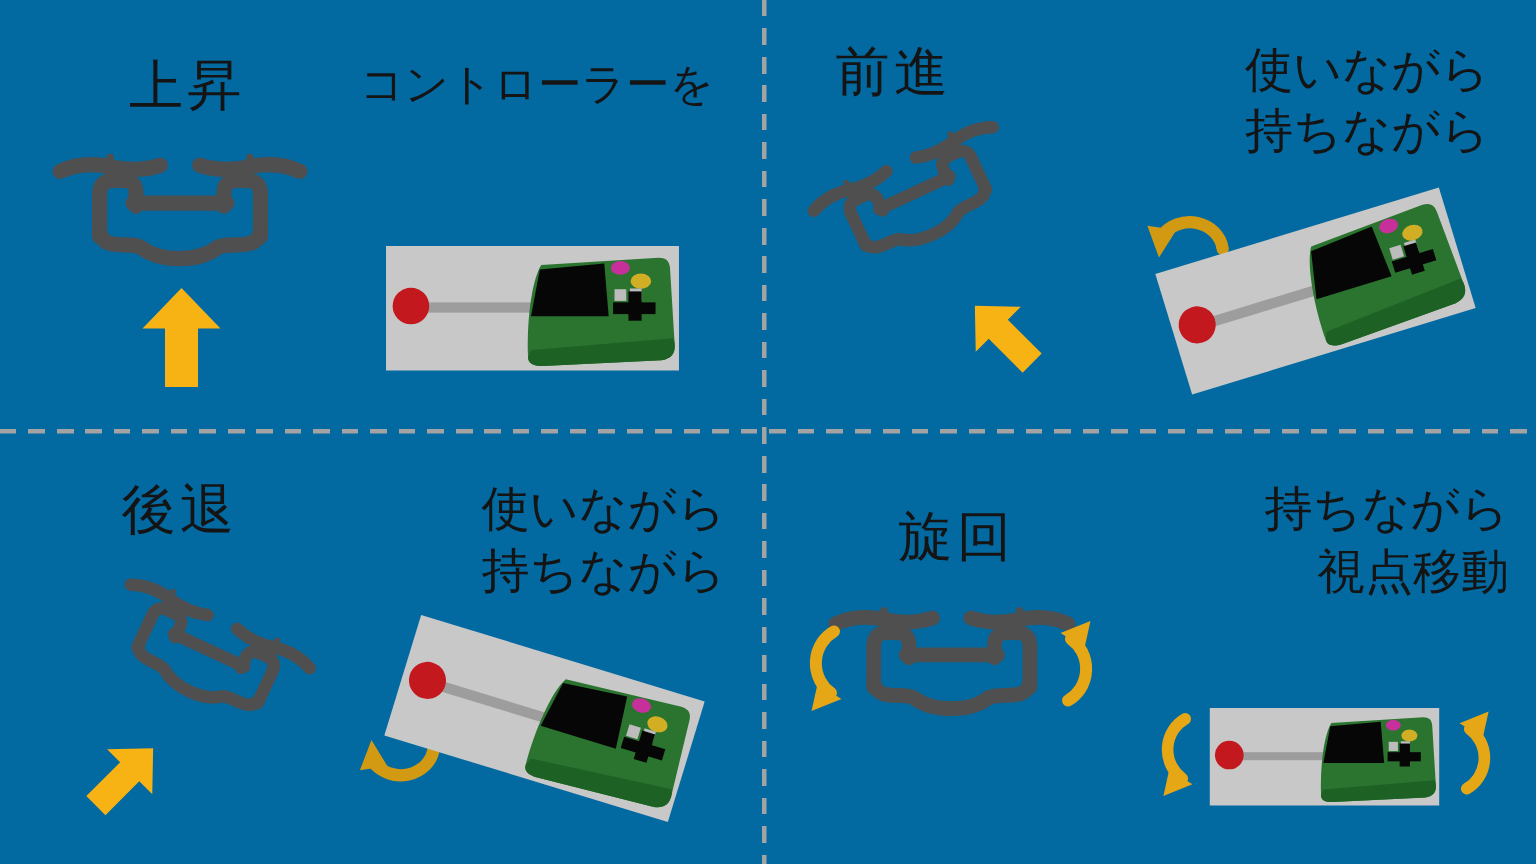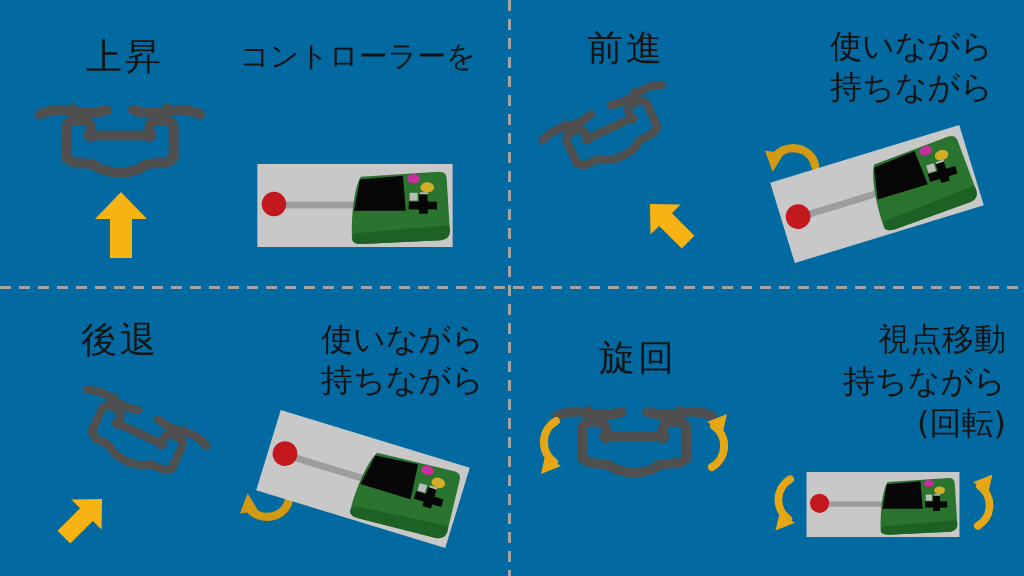--- a/index.html
+++ b/index.html
@@ -81,21 +81,21 @@
       </svg>
     <svg class="abs" style="left:95px;top:192px;width:52px;height:66px" viewBox="0 0 52 66">
         <use href="#block-arrow"></use>
       </svg>
     <svg class="abs" style="left:257px;top:164px;width:196px;height:83px" viewBox="0 0 200 85">
         <use href="#controller-shape"></use>
       </svg>
   </section>
 
   <section>
-    <h2 class="title" style="left:546px;top:24px">前進</h2>
+    <h2 class="title" style="left:516px;top:24px">前進</h2>
     <div class="instr" style="left:753px;top:26px">
       <span>使いながら</span>
       <span>持ちながら</span>
     </div>
     <svg class="abs" style="left:541px;top:98px;width:140px;height:67px;transform:rotate(-25deg)" viewBox="0 0 168 80">
         <use href="#drone-shape"></use>
       </svg>
     <svg class="abs" style="left:647px;top:196px;width:44px;height:54px;transform:rotate(-45deg)" viewBox="0 0 52 66">
         <use href="#block-arrow"></use>
       </svg>
@@ -123,23 +123,22 @@
         <use href="#tilt-arrow-up"></use>
       </svg>
     <svg class="abs" style="left:264px;top:437px;width:198px;height:84px;transform:rotate(17deg)" viewBox="0 0 200 85">
         <use href="#controller-shape"></use>
       </svg>
   </section>
 
   <section>
     <h2 class="title" style="left:558px;top:334px">旋回</h2>
     <div class="instr tall" style="left:766px;top:318px">
+      <span>持ちながら</span>
       <span>視点移動</span>
-      <span>持ちながら</span>
-      <span>(回転)</span>
     </div>
     <svg class="abs" style="left:552px;top:401px;width:165px;height:79px" viewBox="0 0 168 80">
         <use href="#drone-shape"></use>
       </svg>
     <svg class="abs" style="left:528px;top:414px;width:32px;height:62px" viewBox="0 0 32 62">
         <use href="#yaw-arrow"></use>
       </svg>
     <svg class="abs" style="left:708px;top:412px;width:32px;height:62px;transform:rotate(180deg)" viewBox="0 0 32 62">
         <use href="#yaw-arrow"></use>
       </svg>

